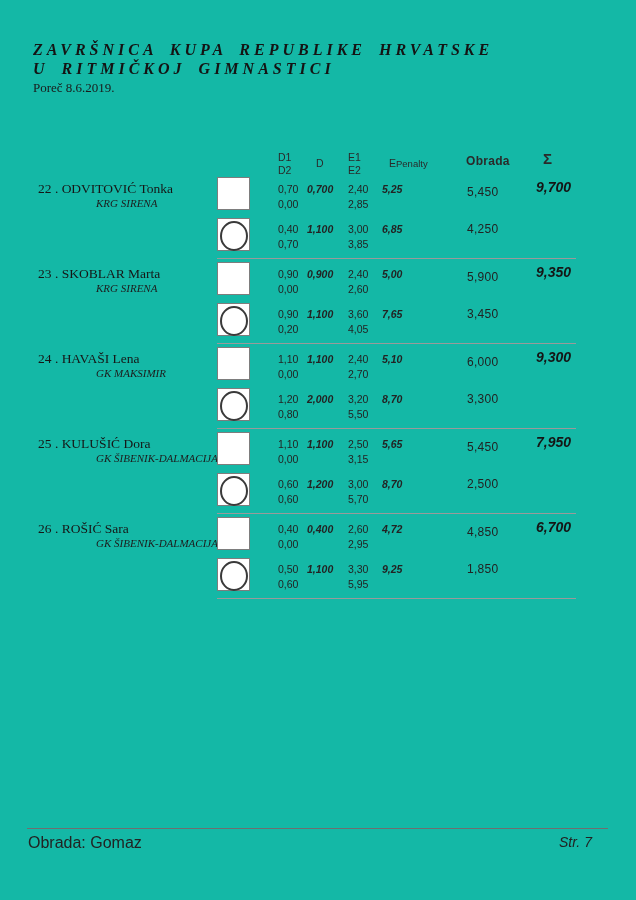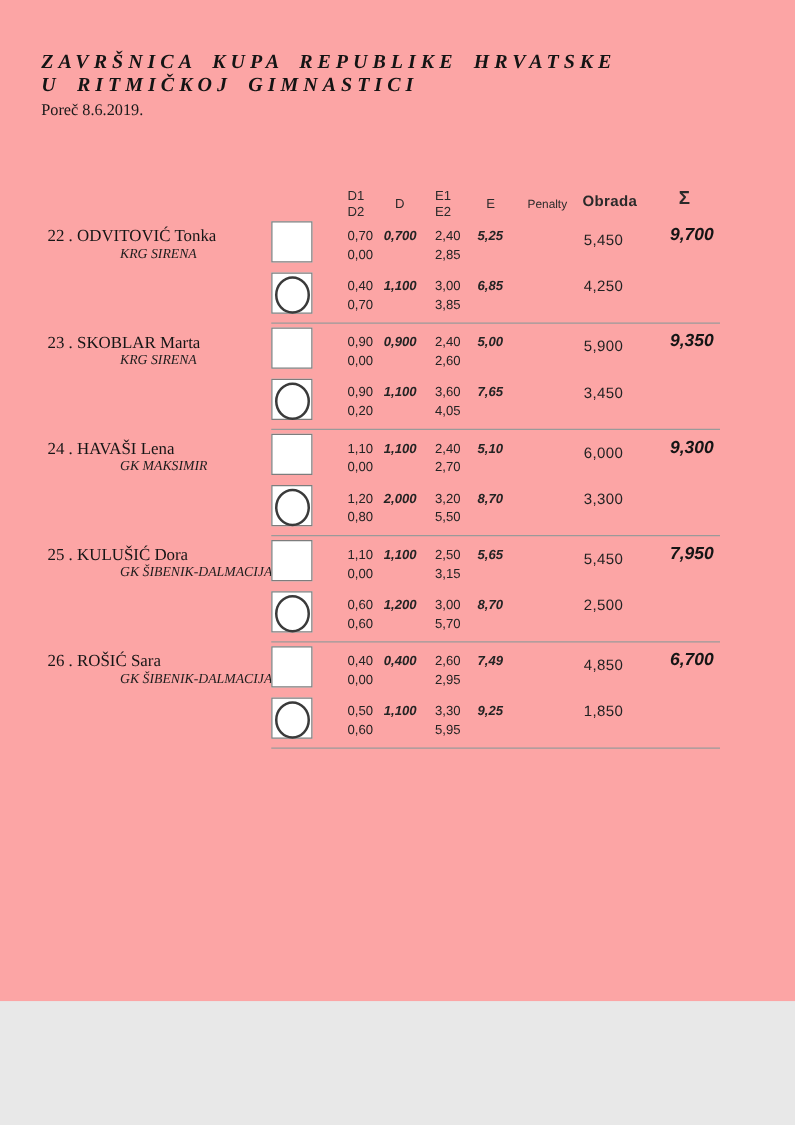--- a/index.html
+++ b/index.html
@@ -1,30 +1,30 @@
 <!DOCTYPE html>
 <html><head>
 <meta charset="utf-8">
 <style>
   html,body{margin:0;padding:0;background:#e8e8e8;}
-  .page{position:relative;width:636px;height:801px;background:#fca5a5;overflow:hidden;
+  .page{position:relative;width:636px;height:900px;background:#14b8a6;overflow:hidden;
         font-family:"Liberation Sans",sans-serif;color:#222;}
   
   .doc-title{position:absolute;left:33px;top:40px;
     font-family:"Liberation Serif",serif;font-weight:bold;font-style:italic;
     font-size:16px;line-height:19px;letter-spacing:4px;word-spacing:5px;color:#141414;}
   .doc-date{position:absolute;left:33px;top:80px;
     font-family:"Liberation Serif",serif;font-size:13px;color:#1a1a1a;text-align:center;}
   
   .h{position:absolute;font-size:10.5px;color:#2a2a2a;}
   .h-d1{left:278px;top:151px}.h-d2{left:278px;top:164px}
   .h-d{left:316px;top:157px}
   .h-e1{left:348px;top:151px}.h-e2{left:348px;top:164px}
   .h-e{left:389px;top:157px}
-  .h-pen{left:422px;top:158px;font-size:9.5px}
+  .h-pen{left:396px;top:158px;font-size:9.5px}
   .h-tot{left:466px;top:154px;font-weight:bold;font-size:12px;letter-spacing:.3px}
   .h-sum{left:543px;top:150px;font-weight:bold;font-size:15px}
   
   .block{position:absolute;left:0;width:636px;height:85px;}
   .name{position:absolute;left:38px;top:4px;
     font-family:"Liberation Serif",serif;font-size:13.5px;color:#161616;white-space:nowrap;}
   .club{position:absolute;left:60px;top:20px;
     font-family:"Liberation Serif",serif;font-style:italic;font-size:11px;color:#1d1d1d;white-space:nowrap;margin-left:36px;}
   .grid{position:absolute;left:217px;top:0;width:359px;height:81px;border-bottom:1px solid #9a9a9a;}
   .icon{position:absolute;left:0;width:33px;height:33px;border:1px solid #7d7d7d;background:#fff;box-sizing:border-box;}
@@ -173,21 +173,21 @@
     <div class="grid">
       <div class="icon i1"></div>
       <div class="icon i2">
           <span class="circ"></span>
         </div>
       <span class="v c-d1 r1">0,40</span>
       <span class="v c-d1 r1b">0,00</span>
       <span class="v bv c-d r1">0,400</span>
       <span class="v c-e1 r1">2,60</span>
       <span class="v c-e1 r1b">2,95</span>
-      <span class="v bv c-e r1">7,49</span>
+      <span class="v bv c-e r1">4,72</span>
       <span class="tot t1">4,850</span>
       <span class="sum">6,700</span>
       <span class="v c-d1 r2">0,50</span>
       <span class="v c-d1 r2b">0,60</span>
       <span class="v bv c-d r2">1,100</span>
       <span class="v c-e1 r2">3,30</span>
       <span class="v c-e1 r2b">5,95</span>
       <span class="v bv c-e r2">9,25</span>
       <span class="tot t2">1,850</span>
     </div>

